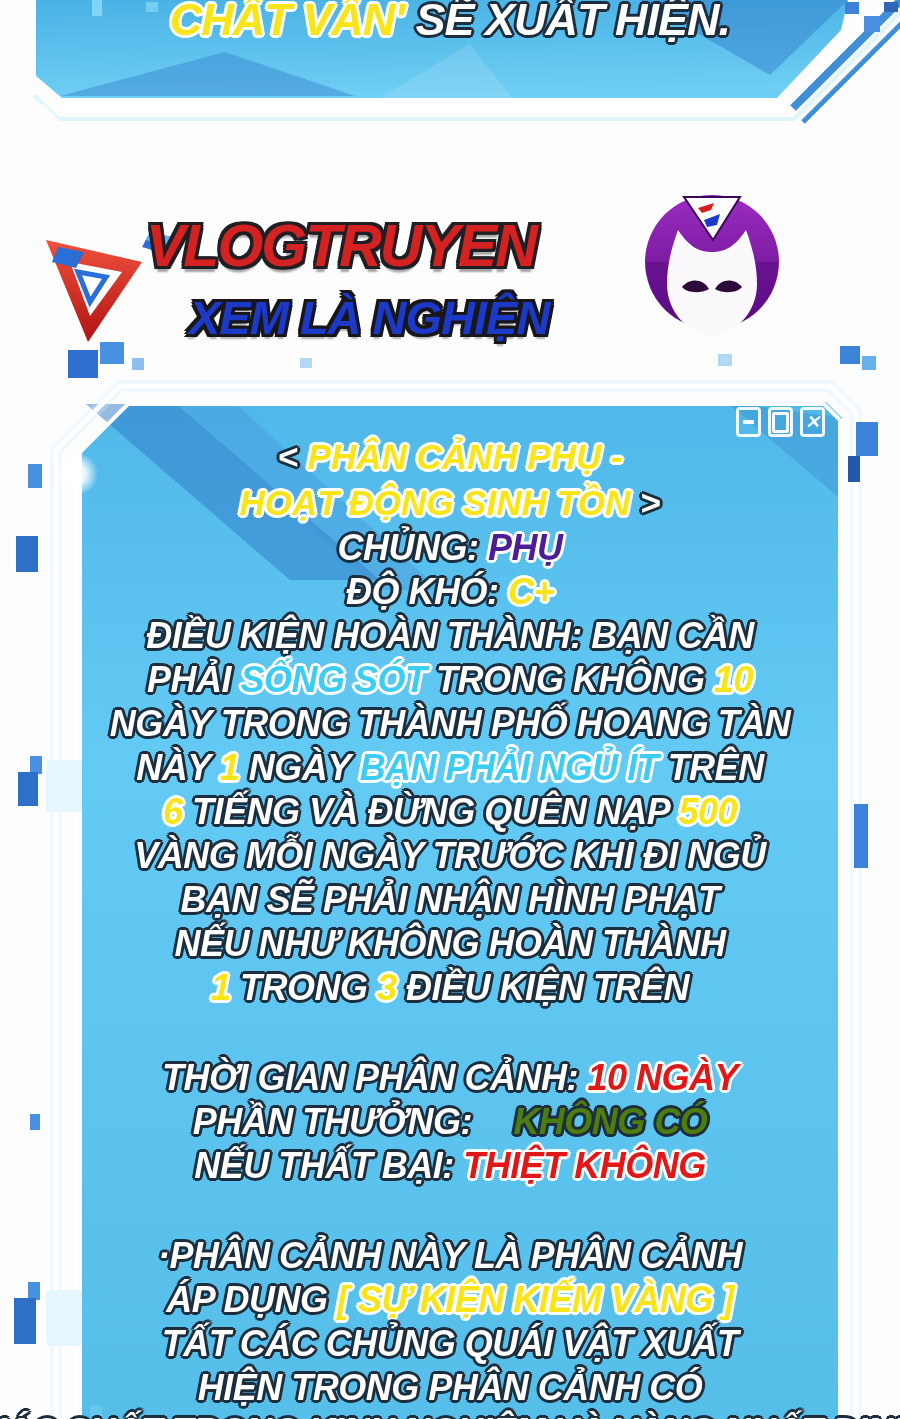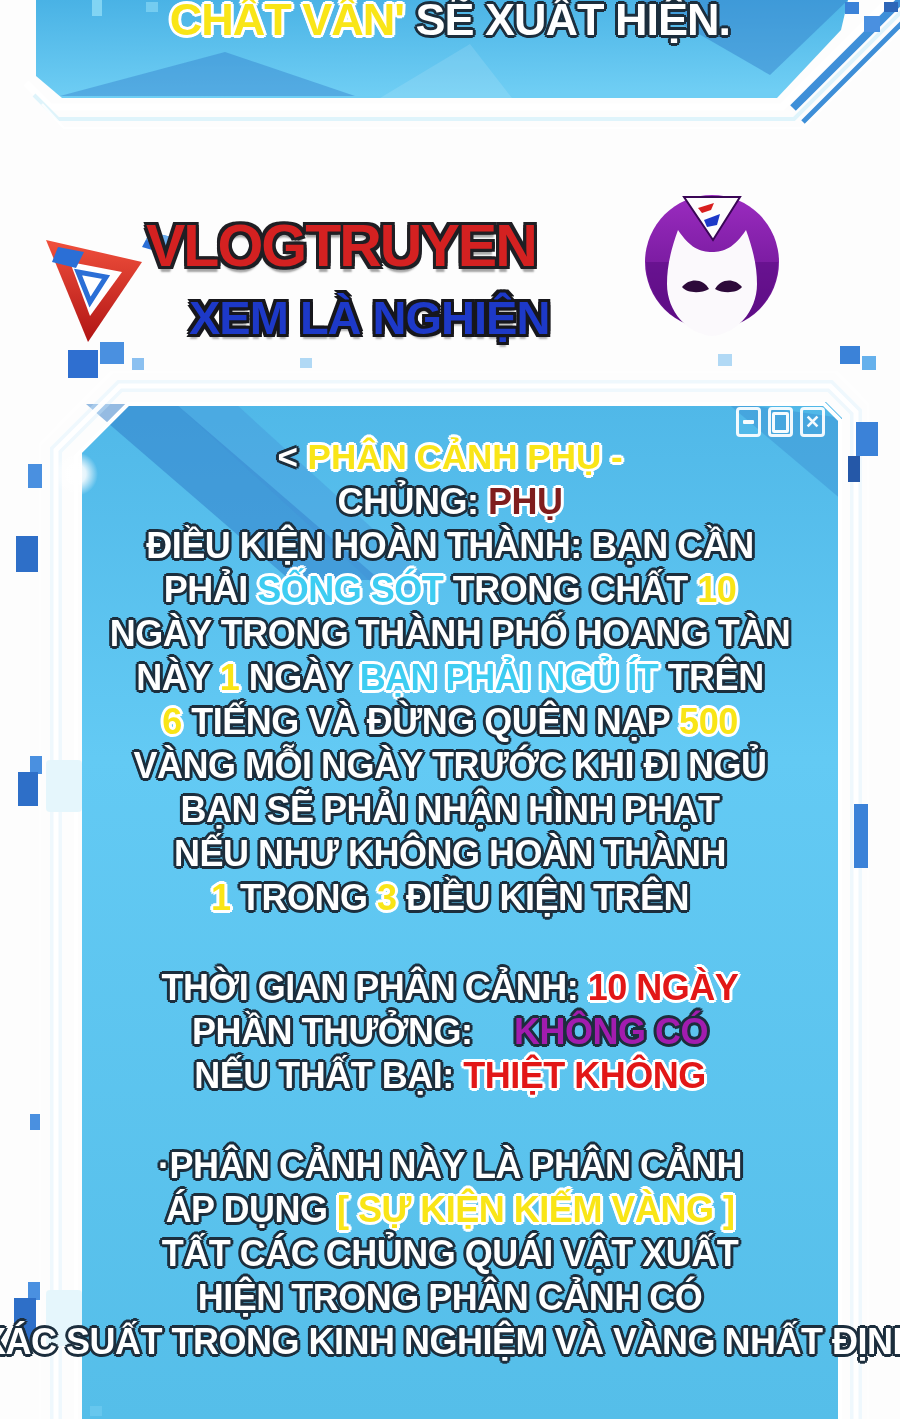--- a/index.html
+++ b/index.html
@@ -1,18 +1,18 @@
 <!DOCTYPE html>
 <html><head>
 <meta charset="utf-8">
 <style>
   html,body{margin:0;padding:0;}
   body{width:900px;height:1419px;overflow:hidden;position:relative;background:#fdfdfd;
        font-family:"Liberation Sans",sans-serif;}
-  #page{position:absolute;inset:0;width:900px;height:1159px;}
+  #page{position:absolute;inset:0;width:900px;height:1159px;font-style:italic;}
   svg.chrome{position:absolute;left:0;top:0;z-index:1;}
   .txt{position:absolute;z-index:3;white-space:nowrap;font-weight:bold;}
 
   
   :root{--dk:#1c2e3d;}
   .od{text-shadow:3px 0 0 var(--dk),-3px 0 0 var(--dk),0 3px 0 var(--dk),0 -3px 0 var(--dk),
       2px 2px 0 var(--dk),-2px 2px 0 var(--dk),2px -2px 0 var(--dk),-2px -2px 0 var(--dk);}
   .ow{text-shadow:3px 0 0 #fff,-3px 0 0 #fff,0 3px 0 #fff,0 -3px 0 #fff,
       2px 2px 0 #fff,-2px 2px 0 #fff,2px -2px 0 #fff,-2px -2px 0 #fff;}
 
@@ -35,22 +35,22 @@
   .wc .bar{width:11px;height:4px;background:rgba(255,255,255,.95);border-radius:1px;}
   .wc .box{width:11px;height:15px;border:3px solid rgba(255,255,255,.95);border-radius:2px;}
 
   
   #panel-lines{position:absolute;left:85px;right:85px;top:434px;z-index:3;
       display:flex;flex-direction:column;align-items:center;}
   .pline{height:44px;line-height:44px;font-size:36px;font-weight:bold;letter-spacing:-0.5px;
       white-space:nowrap;text-align:center;}
   .pline.title{height:46px;line-height:46px;font-size:35px;letter-spacing:0;}
   .pline.gap{height:46px;}
-  .c-white{color:#ffffff;} .c-pink{color:#a21caf;margin-left:32px;}
-  .c-yellow{color:#f9e517;} .c-green{color:#7f1d1d;} .c-cyan{color:#3ecdf2;} .c-red{color:#e21717;}
+  .c-white{color:#ffffff;} .c-pink{color:#4d7c0f;margin-left:32px;}
+  .c-yellow{color:#f9e517;} .c-green{color:#4c1d95;} .c-cyan{color:#3ecdf2;} .c-red{color:#e21717;}
 </style>
 </head>
 <body>
 
 <div id="page">
 
   <svg class="chrome" width="900" height="1419" viewBox="0 0 900 1419">
     <defs>
       <linearGradient id="gTop" x1="0" y1="0" x2="0.1" y2="1">
         <stop offset="0" stop-color="#49b2e5"></stop>
@@ -165,23 +165,25 @@
         <span class="bar"></span>
       </div>
     <div class="wc">
         <span class="box"></span>
       </div>
     <div class="wc">✕</div>
   </div>
 
   <div id="panel-lines">
       <div class="pline title"><span class="c-white od">&lt; </span><span class="c-yellow ow">PHÂN CẢNH PHỤ -</span></div>
+      <div class="pline title"><span class="c-yellow ow">HOẠT ĐỘNG SINH TỒN</span><span class="c-white od"> &gt;</span></div>
       <div class="pline "><span class="c-white od">CHỦNG: </span><span class="c-green ow">PHỤ</span></div>
+      <div class="pline "><span class="c-white od">ĐỘ KHÓ: </span><span class="c-yellow ow">C+</span></div>
       <div class="pline "><span class="c-white od">ĐIỀU KIỆN HOÀN THÀNH: BẠN CẦN</span></div>
-      <div class="pline "><span class="c-white od">PHẢI </span><span class="c-cyan ow">SỐNG SÓT</span><span class="c-white od"> TRONG CHẤT </span><span class="c-yellow ow">10</span></div>
+      <div class="pline "><span class="c-white od">PHẢI </span><span class="c-cyan ow">SỐNG SÓT</span><span class="c-white od"> TRONG KHÔNG </span><span class="c-yellow ow">10</span></div>
       <div class="pline "><span class="c-white od">NGÀY TRONG THÀNH PHỐ HOANG TÀN</span></div>
       <div class="pline "><span class="c-white od">NÀY </span><span class="c-yellow ow">1</span><span class="c-white od"> NGÀY </span><span class="c-cyan ow">BẠN PHẢI NGỦ ÍT</span><span class="c-white od"> TRÊN</span></div>
       <div class="pline "><span class="c-yellow ow">6</span><span class="c-white od"> TIẾNG VÀ ĐỪNG QUÊN NẠP </span><span class="c-yellow ow">500</span></div>
       <div class="pline "><span class="c-white od">VÀNG MỖI NGÀY TRƯỚC KHI ĐI NGỦ</span></div>
       <div class="pline "><span class="c-white od">BẠN SẼ PHẢI NHẬN HÌNH PHẠT</span></div>
       <div class="pline "><span class="c-white od">NẾU NHƯ KHÔNG HOÀN THÀNH</span></div>
       <div class="pline "><span class="c-yellow ow">1</span><span class="c-white od"> TRONG </span><span class="c-yellow ow">3</span><span class="c-white od"> ĐIỀU KIỆN TRÊN</span></div>
       <div class="pline gap"></div>
       <div class="pline "><span class="c-white od">THỜI GIAN PHÂN CẢNH: </span><span class="c-red ow">10 NGÀY</span></div>
       <div class="pline "><span class="c-white od">PHẦN THƯỞNG: </span><span class="c-pink od">KHÔNG CÓ</span></div>

